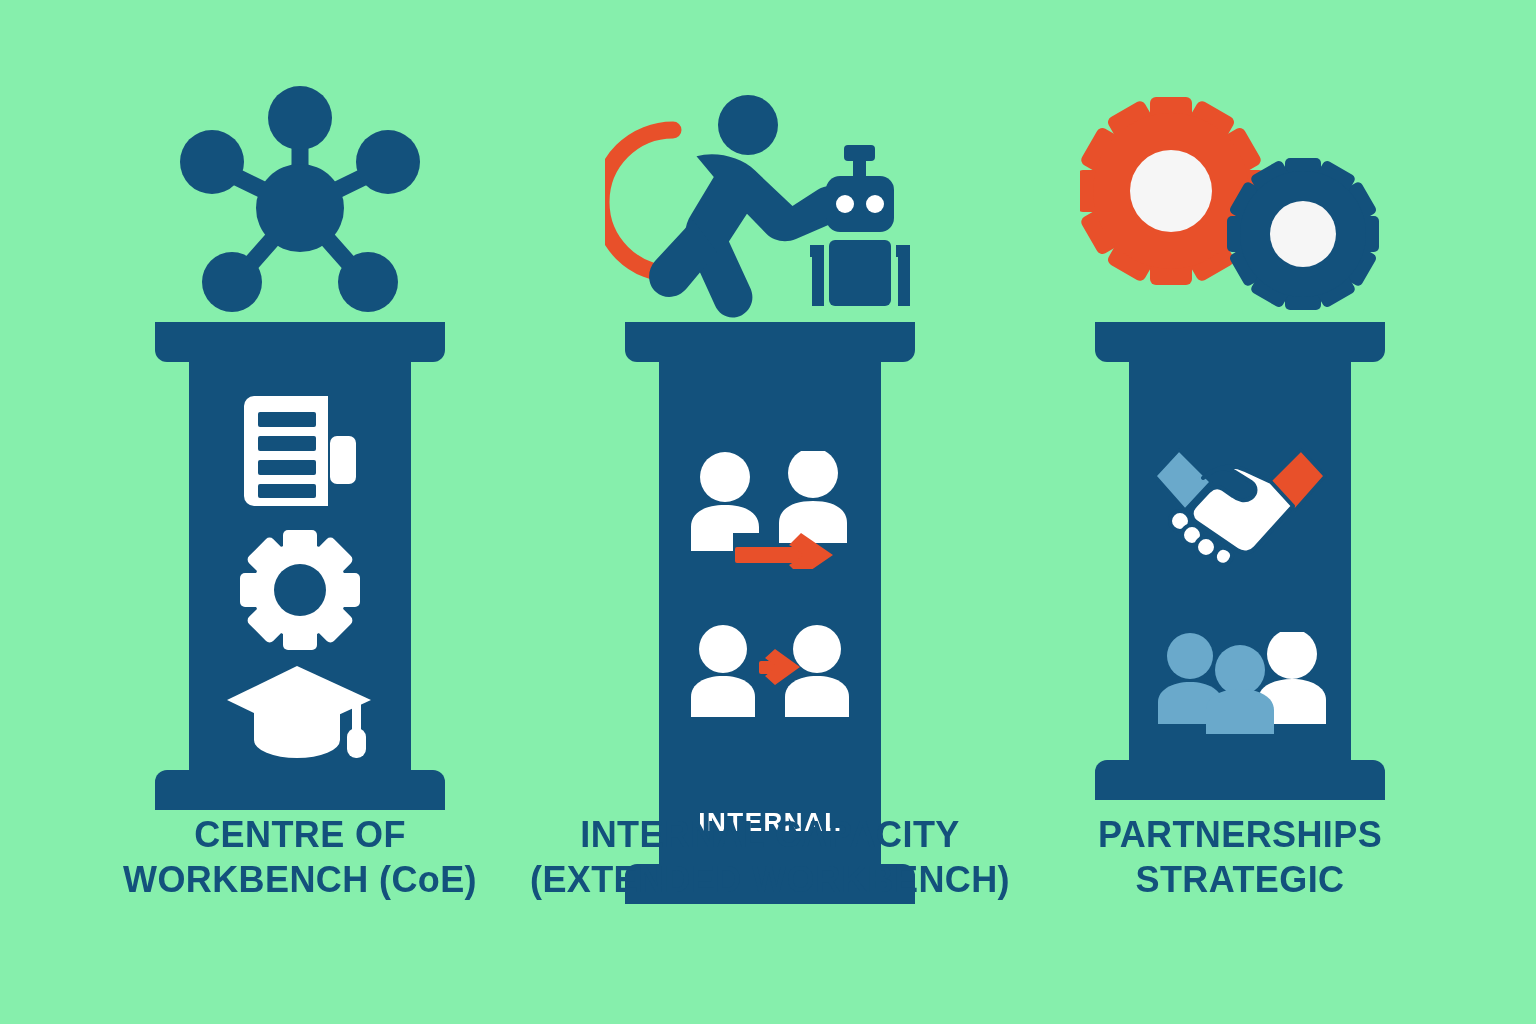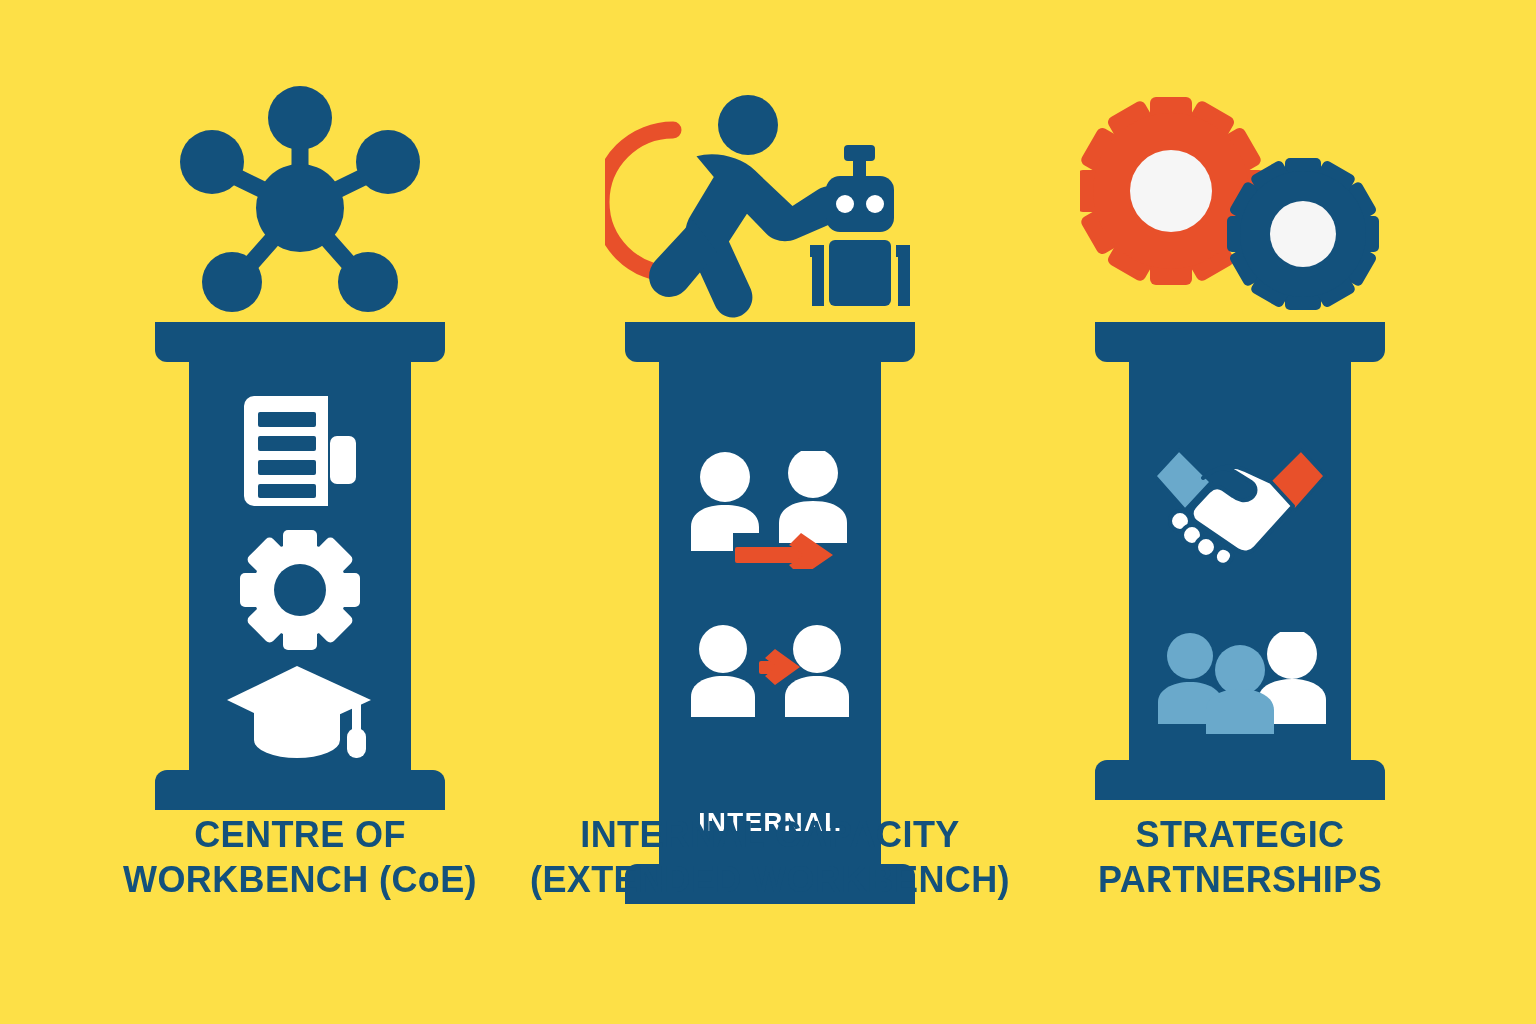--- a/index.html
+++ b/index.html
@@ -11,21 +11,21 @@
     width: 1536px;
     height: 1024px;
     background: #f6f6f6;
     font-family: "Liberation Sans", sans-serif;
     overflow: hidden;
   }
   .canvas {
     position: relative;
     width: 1536px;
     height: 1024px;
-    background: #fde047;
+    background: #86efac;
   }
   .pillar-group {
     position: absolute;
     top: 0;
     height: 1024px;
   }
   #pillar-1 { left: 60px;  width: 480px; }
   #pillar-2 { left: 530px; width: 480px; }
   #pillar-3 { left: 1000px; width: 480px; }
 
@@ -318,18 +318,18 @@
             <path d="M54 102 V78 C54 65 69 57 88 57 C107 57 122 65 122 78 V102 Z" fill="#6aa9cb"></path>
           </svg>
         </div>
 
 
       </div>
       <div class="base"></div>
     </div>
 
     <div class="caption">
+      <span class="line">PARTNERSHIPS</span>
       <span class="line">STRATEGIC</span>
-      <span class="line">PARTNERSHIPS</span>
     </div>
   </div>
 
 </div>
 
 </body></html>

